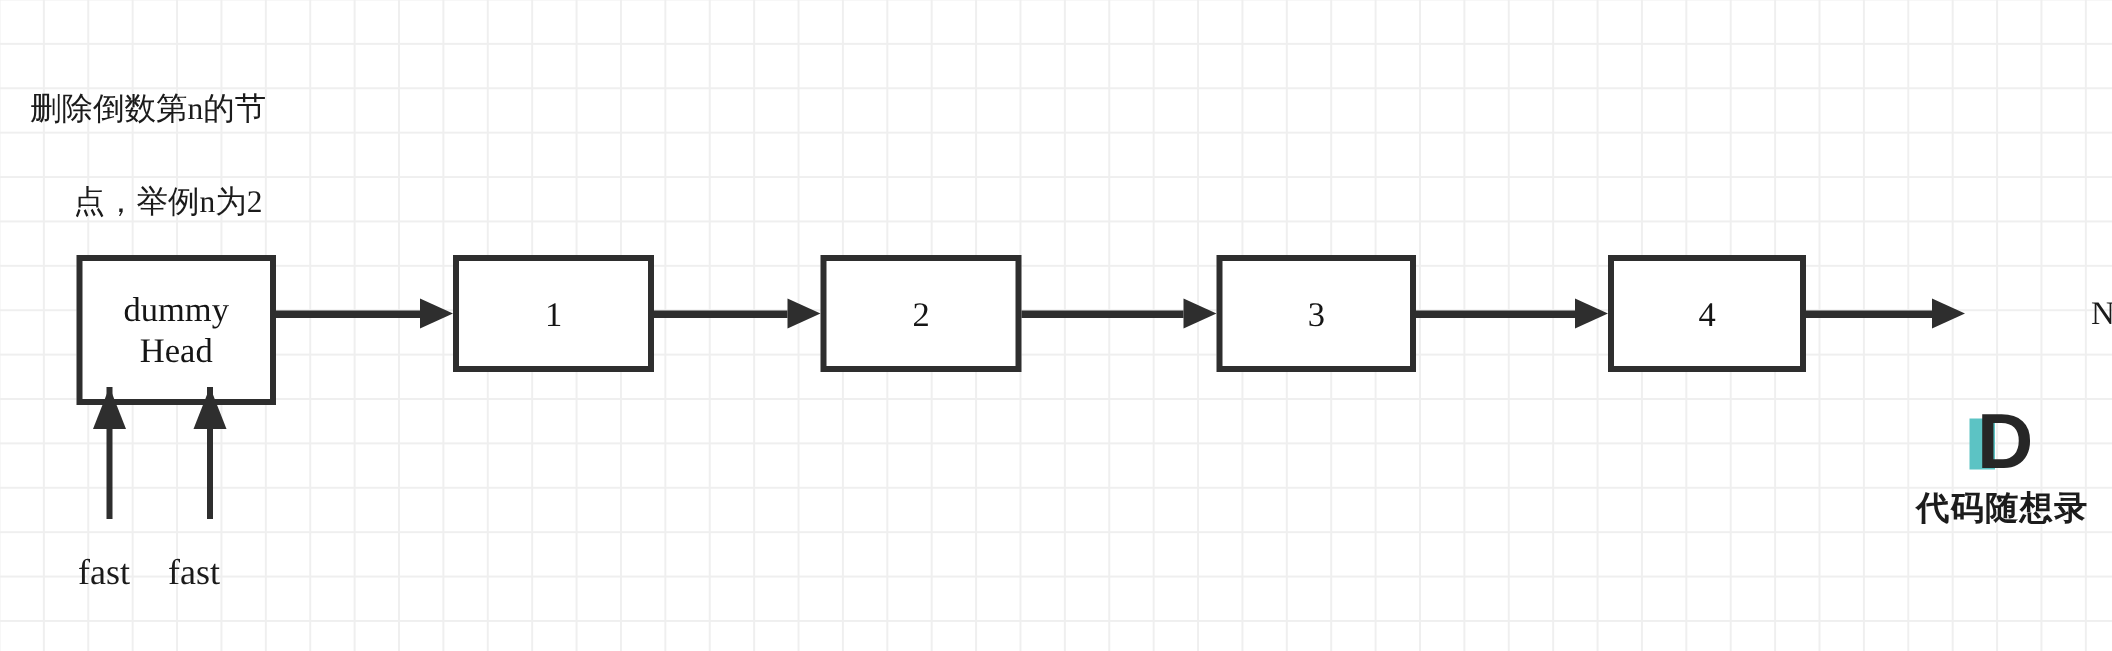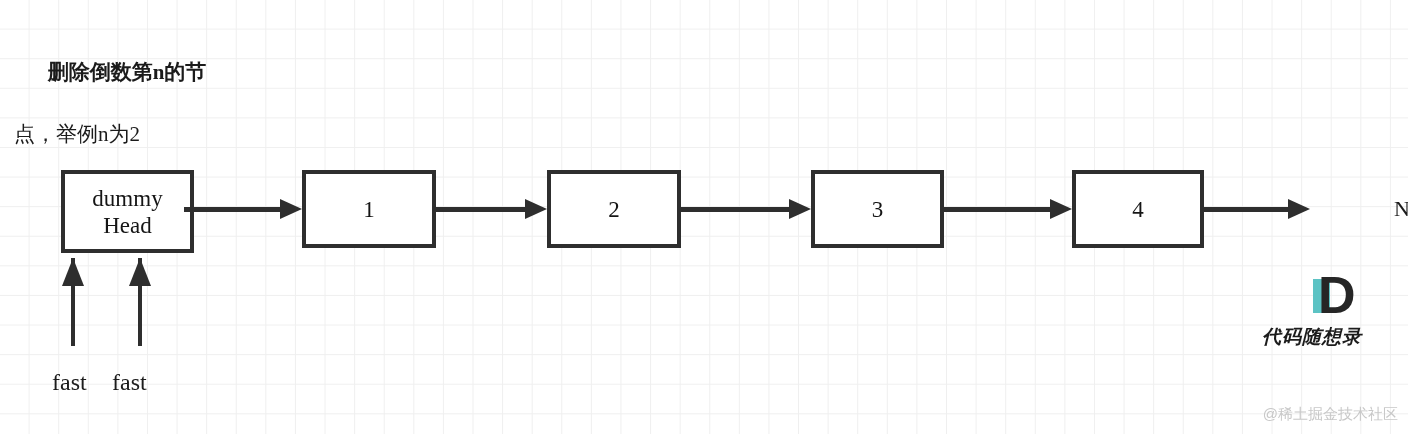--- a/index.html
+++ b/index.html
@@ -26,22 +26,22 @@
     position: absolute;
     left: 14px;
     top: 26px;
     width: 220px;
     color: #1b1b1b;
     font-family: "Liberation Serif", "DejaVu Serif", serif;
     font-size: 21px;
     line-height: 31px;
     white-space: pre-line;
   }
-  .title .l1 { display: block; text-align: center; padding-left: 6px; font-weight: bold; }
-  .title .l2 { display: block; padding-right: 24px; }
+  .title .l1 { display: block; text-align: left; padding-left: 6px; }
+  .title .l2 { display: block; text-align: center; padding-right: 24px; }
 
   
   .node {
     position: absolute;
     box-sizing: border-box;
     border: 4px solid #2e2e2e;
     background: #ffffff;
     display: flex;
     align-items: center;
     justify-content: center;
@@ -145,25 +145,25 @@
     width: 38px;
     height: 48px;
     color: #262626;
     font-family: "Liberation Sans", "DejaVu Sans", sans-serif;
     font-weight: bold;
     font-size: 52px;
     line-height: 46px;
   }
   .brand-text {
     margin-top: 4px;
+    text-align: center;
     color: #1c1c1c;
     font-family: "Liberation Serif", "DejaVu Serif", serif;
     font-weight: bold;
-    font-style: italic;
-    font-size: 19px;
+    font-size: 22px;
     letter-spacing: 1px;
   }
 
   .watermark {
     position: absolute;
     right: 10px;
     bottom: 10px;
     color: #c8c8c8;
     font-family: "Liberation Sans", "DejaVu Sans", sans-serif;
     font-size: 15px;
@@ -173,21 +173,21 @@
 </head>
 <body>
 
 <div id="canvas">
 
   <div class="title">
     <span class="l1">删除倒数第n的节</span>
     <span class="l2">点，举例n为2</span>
   </div>
 
-  <div class="node" style="left:61px; top:170px; width:133px; height:83px;">
+  <div class="node" style="left:51px; top:170px; width:133px; height:100px;">
     <span class="multiline">dummy
 Head</span>
   </div>
   <div class="node" style="left:302px; top:170px; width:134px; height:78px;">
     <span>1</span>
   </div>
   <div class="node" style="left:547px; top:170px; width:134px; height:78px;">
     <span>2</span>
   </div>
   <div class="node" style="left:811px; top:170px; width:133px; height:78px;">
@@ -233,15 +233,14 @@
   <div class="ptr-label" style="left:112px; top:369px;">fast</div>
 
   <div class="brand">
     <div class="logo-d">
       <div class="teal"></div>
       <div class="dshape">D</div>
     </div>
     <div class="brand-text">代码随想录</div>
   </div>
 
-  <div class="watermark">@稀土掘金技术社区</div>
 
 </div>
 
 </body></html>

